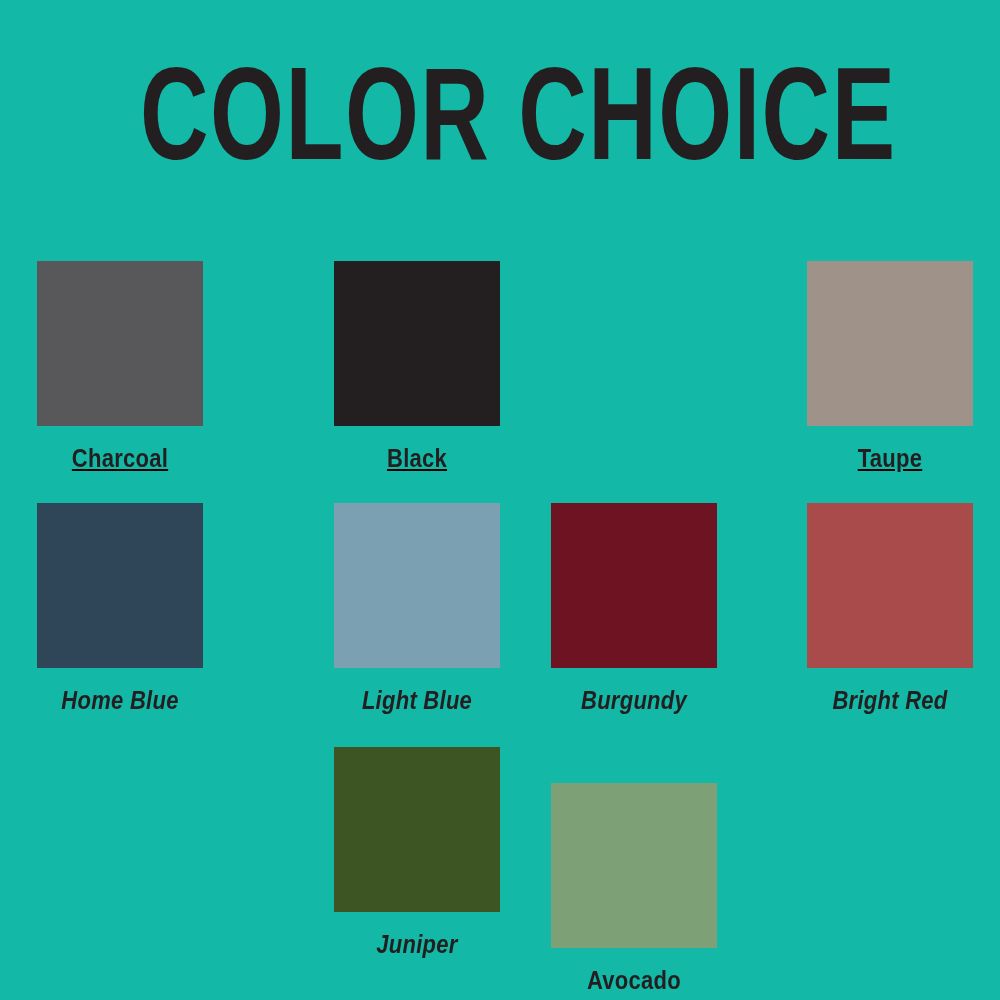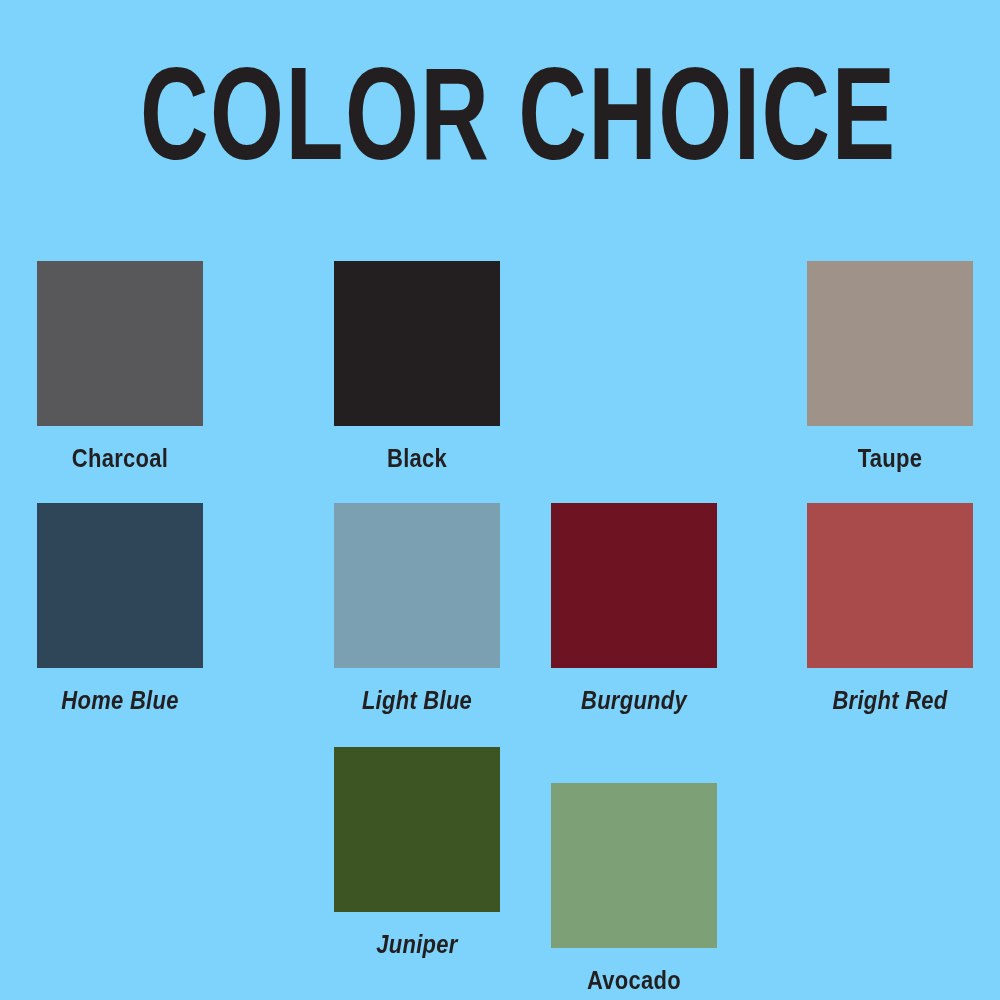--- a/index.html
+++ b/index.html
@@ -67,29 +67,29 @@
     white-space: nowrap;
   }
 
   
   .col-1 { left: 37px; }
   .col-2 { left: 288px; padding-left: 46px; }
   .col-3 { left: 551px; }
   .col-4 { left: 807px; }
 
   
-  .row-1 { top: 261px; }
+  .row-1 { top: 261px; text-decoration: underline; }
   .row-2 { top: 503px; font-style: italic; }
   .row-3-low  { top: 747px; font-style: italic; }
   .row-3-high { top: 735px; margin-top: 48px; }
 </style>
 </head>
 <body>
 
-<div id="poster" style="background-color: #7dd3fc;">
+<div id="poster" style="background-color: #14b8a6;">
 
   <div id="poster-title" style="color: rgb(35, 31, 32);">COLOR CHOICE</div>
 
   <div class="swatch-cell col-1 row-1">
     <span class="swatch-chip" style="background-color: rgb(88, 88, 90);"></span>
     <span class="swatch-label">Charcoal</span>
   </div>
 
   <div class="swatch-cell col-2 row-1">
     <span class="swatch-chip" style="background-color: rgb(35, 31, 32);"></span>

